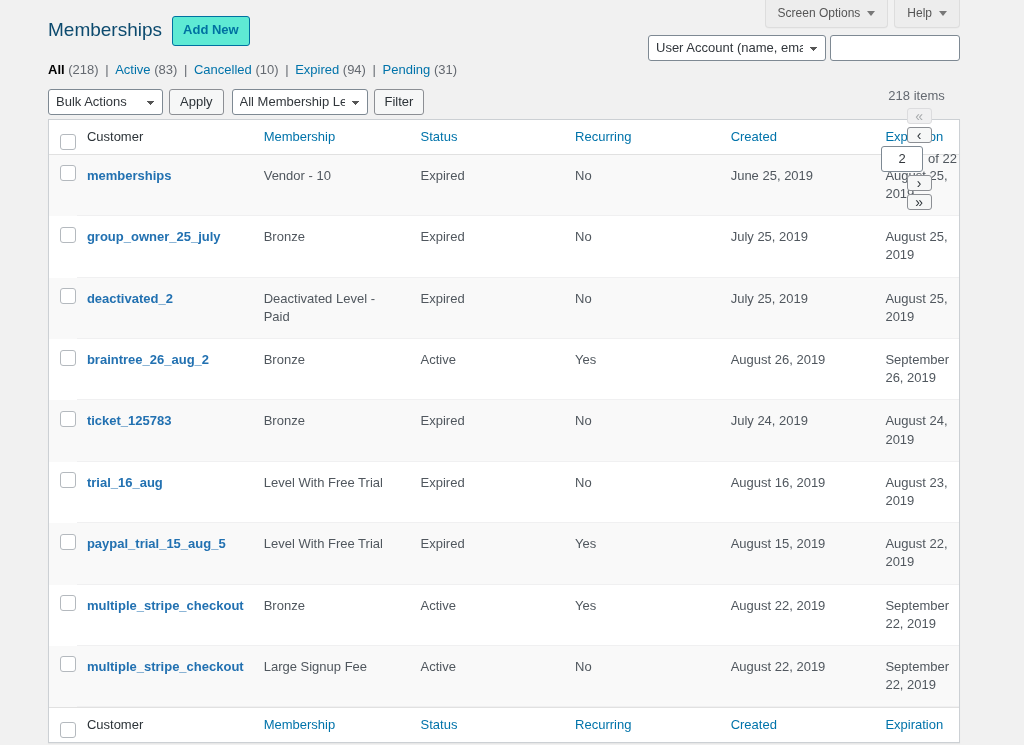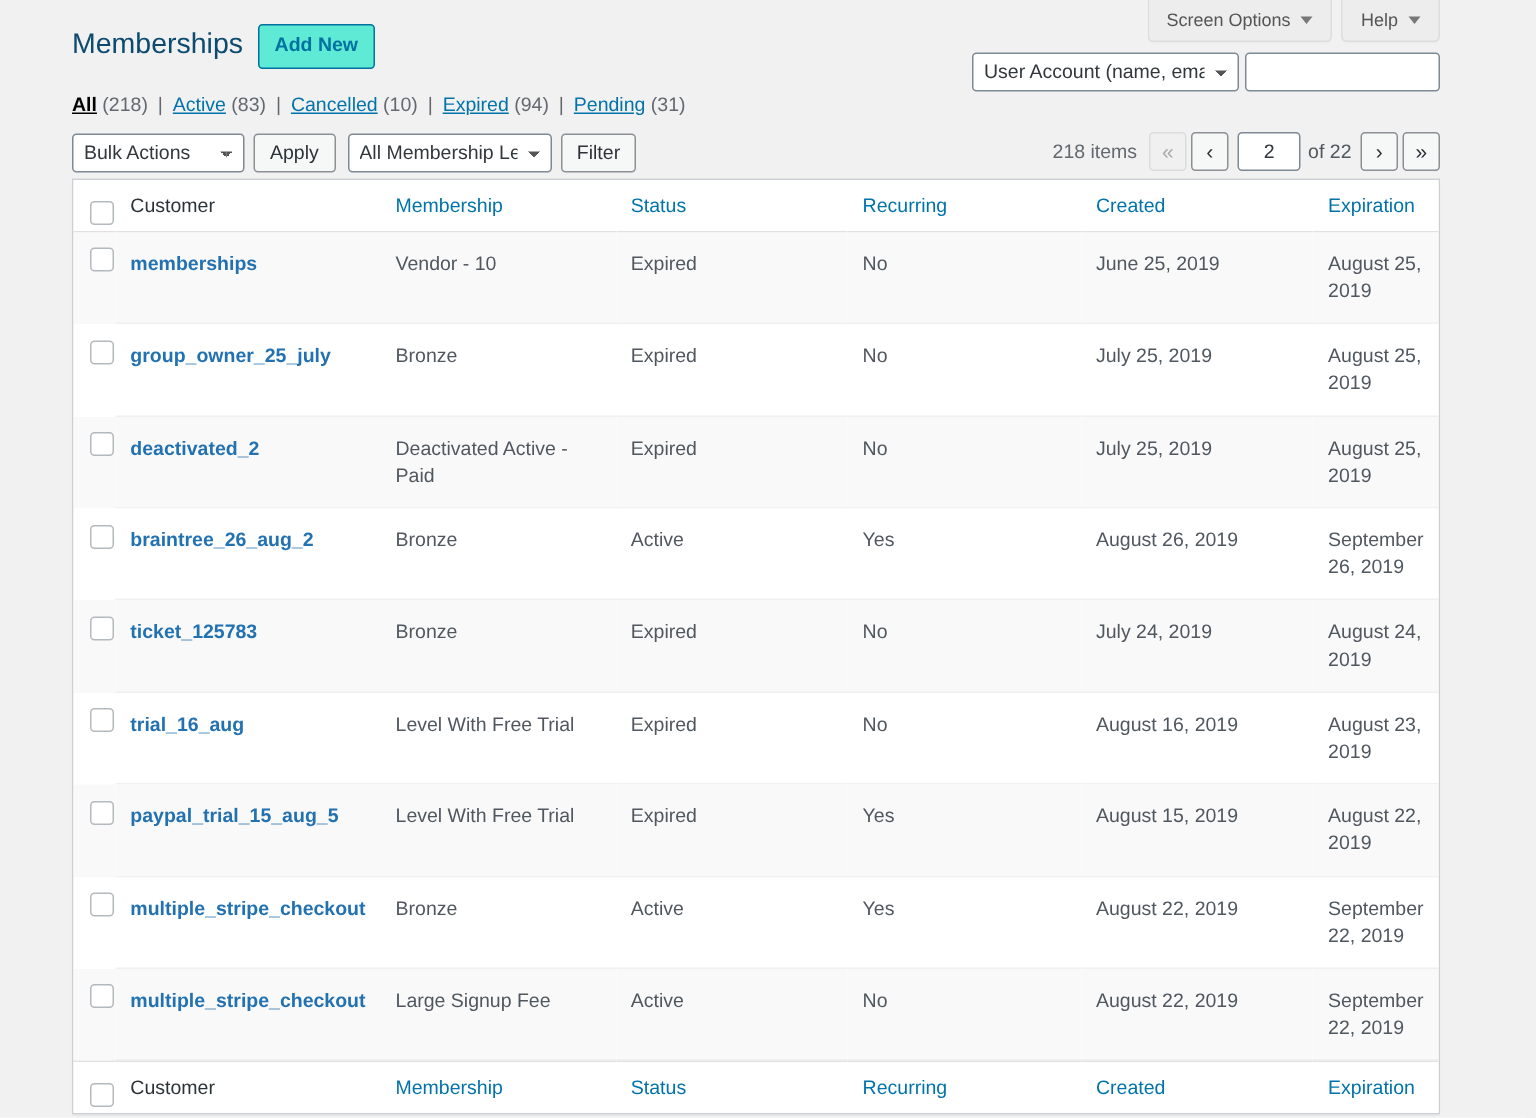--- a/index.html
+++ b/index.html
@@ -79,21 +79,21 @@
     margin: 10px 0 2px 0;
     padding: 0;
     font-size: 13px;
     line-height: 2;
     color: #646970;
     float: none;
     white-space: nowrap;
   }
   ul.subsubsub li { display: inline; margin: 0; padding: 0; }
   ul.subsubsub li .sep { color: #646970; padding: 0 3px; }
-  ul.subsubsub a { color: #0073aa; text-decoration: underline; }
+  ul.subsubsub a { color: #0073aa; }
   ul.subsubsub a.current { color: #000; font-weight: 600; }
   ul.subsubsub .count { color: #646970; font-weight: 400; }
 
   
   .tablenav {
     height: 30px;
     margin: 4px 0 4px 0;
     position: relative;
     clear: both;
     display: flex;
@@ -170,20 +170,21 @@
 
   
   .tablenav-pages {
     margin-left: auto;
     display: flex;
     align-items: center;
     gap: 3px;
     font-size: 13px;
     color: #50575e;
     height: 28px;
+    flex-direction: column;
   }
   .displaying-num {
     margin-right: 5px;
     font-size: 13px;
     color: #646970;
     font-style: normal;
   }
   .pag-btn {
     display: inline-flex;
     align-items: center;
@@ -383,21 +384,21 @@
           <td class="col-w-customer column-customer"><a href="#">group_owner_25_july</a></td>
           <td class="col-w-membership column-membership">Bronze</td>
           <td class="col-w-status column-status">Expired</td>
           <td class="col-w-recurring column-recurring">No</td>
           <td class="col-w-created column-created">July 25, 2019</td>
           <td class="col-w-expiration column-expiration">August 25, 2019</td>
         </tr>
         <tr>
           <th class="check-column"><span class="cb-box"></span></th>
           <td class="col-w-customer column-customer"><a href="#">deactivated_2</a></td>
-          <td class="col-w-membership column-membership">Deactivated Active - Paid</td>
+          <td class="col-w-membership column-membership">Deactivated Level - Paid</td>
           <td class="col-w-status column-status">Expired</td>
           <td class="col-w-recurring column-recurring">No</td>
           <td class="col-w-created column-created">July 25, 2019</td>
           <td class="col-w-expiration column-expiration">August 25, 2019</td>
         </tr>
         <tr>
           <th class="check-column"><span class="cb-box"></span></th>
           <td class="col-w-customer column-customer"><a href="#">braintree_26_aug_2</a></td>
           <td class="col-w-membership column-membership">Bronze</td>
           <td class="col-w-status column-status">Active</td>

